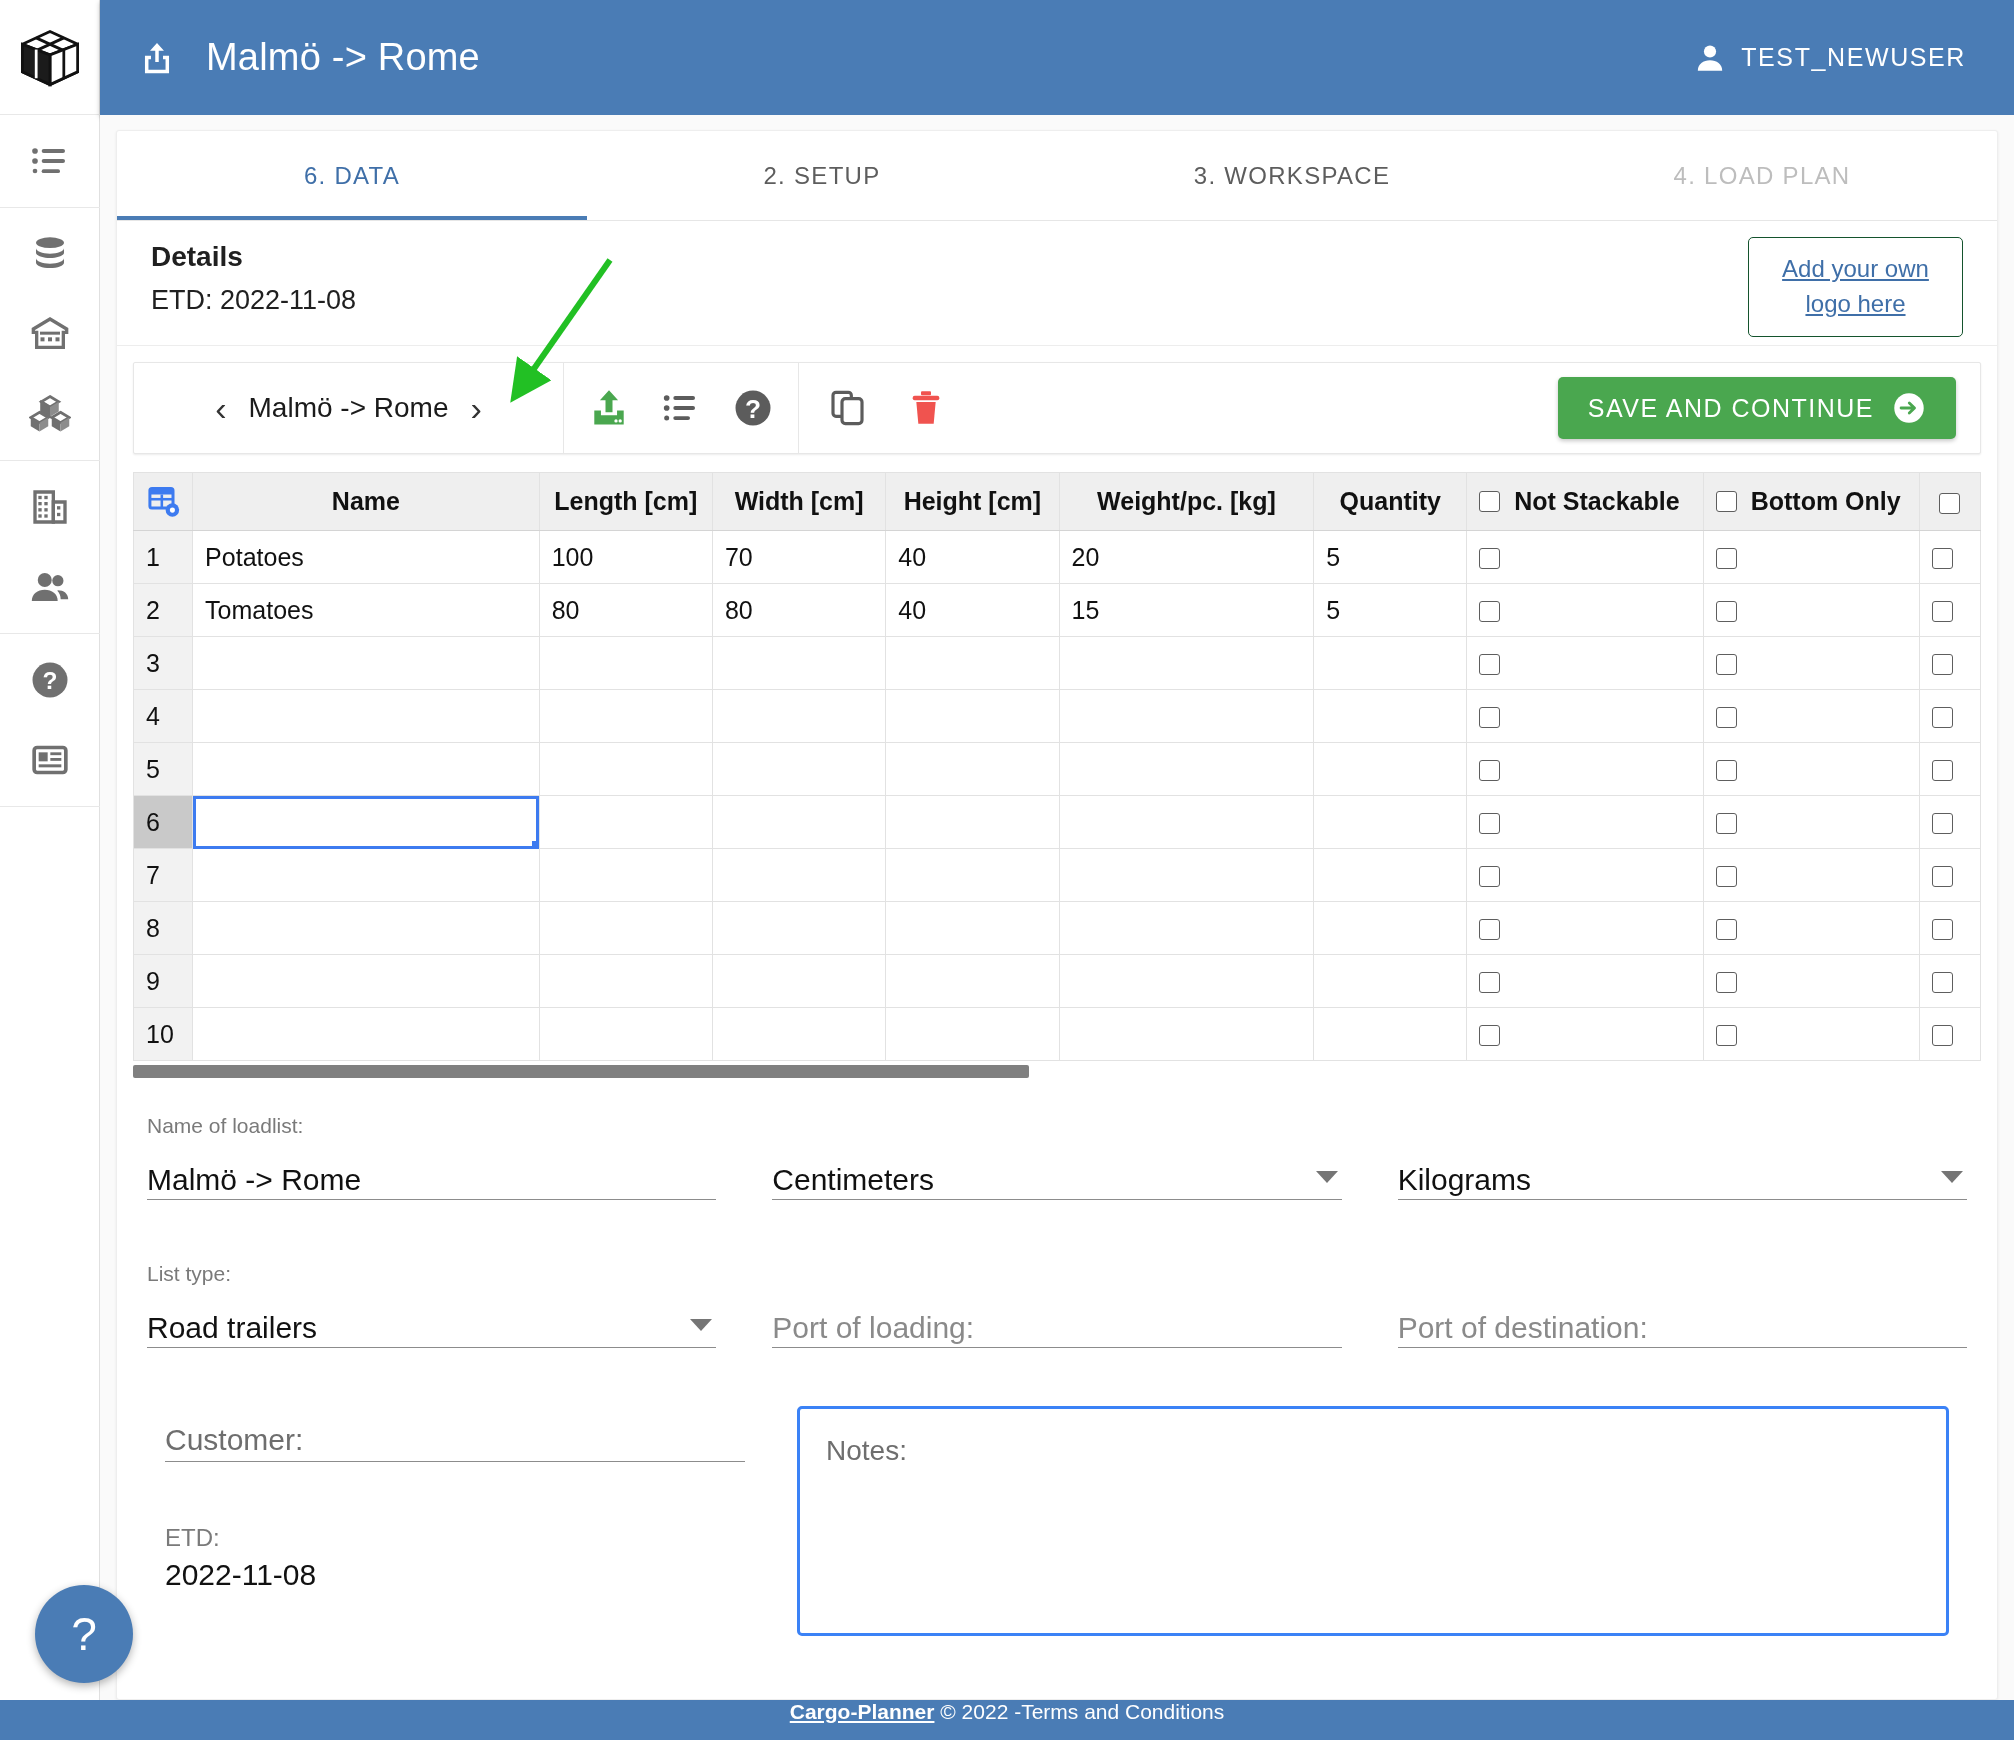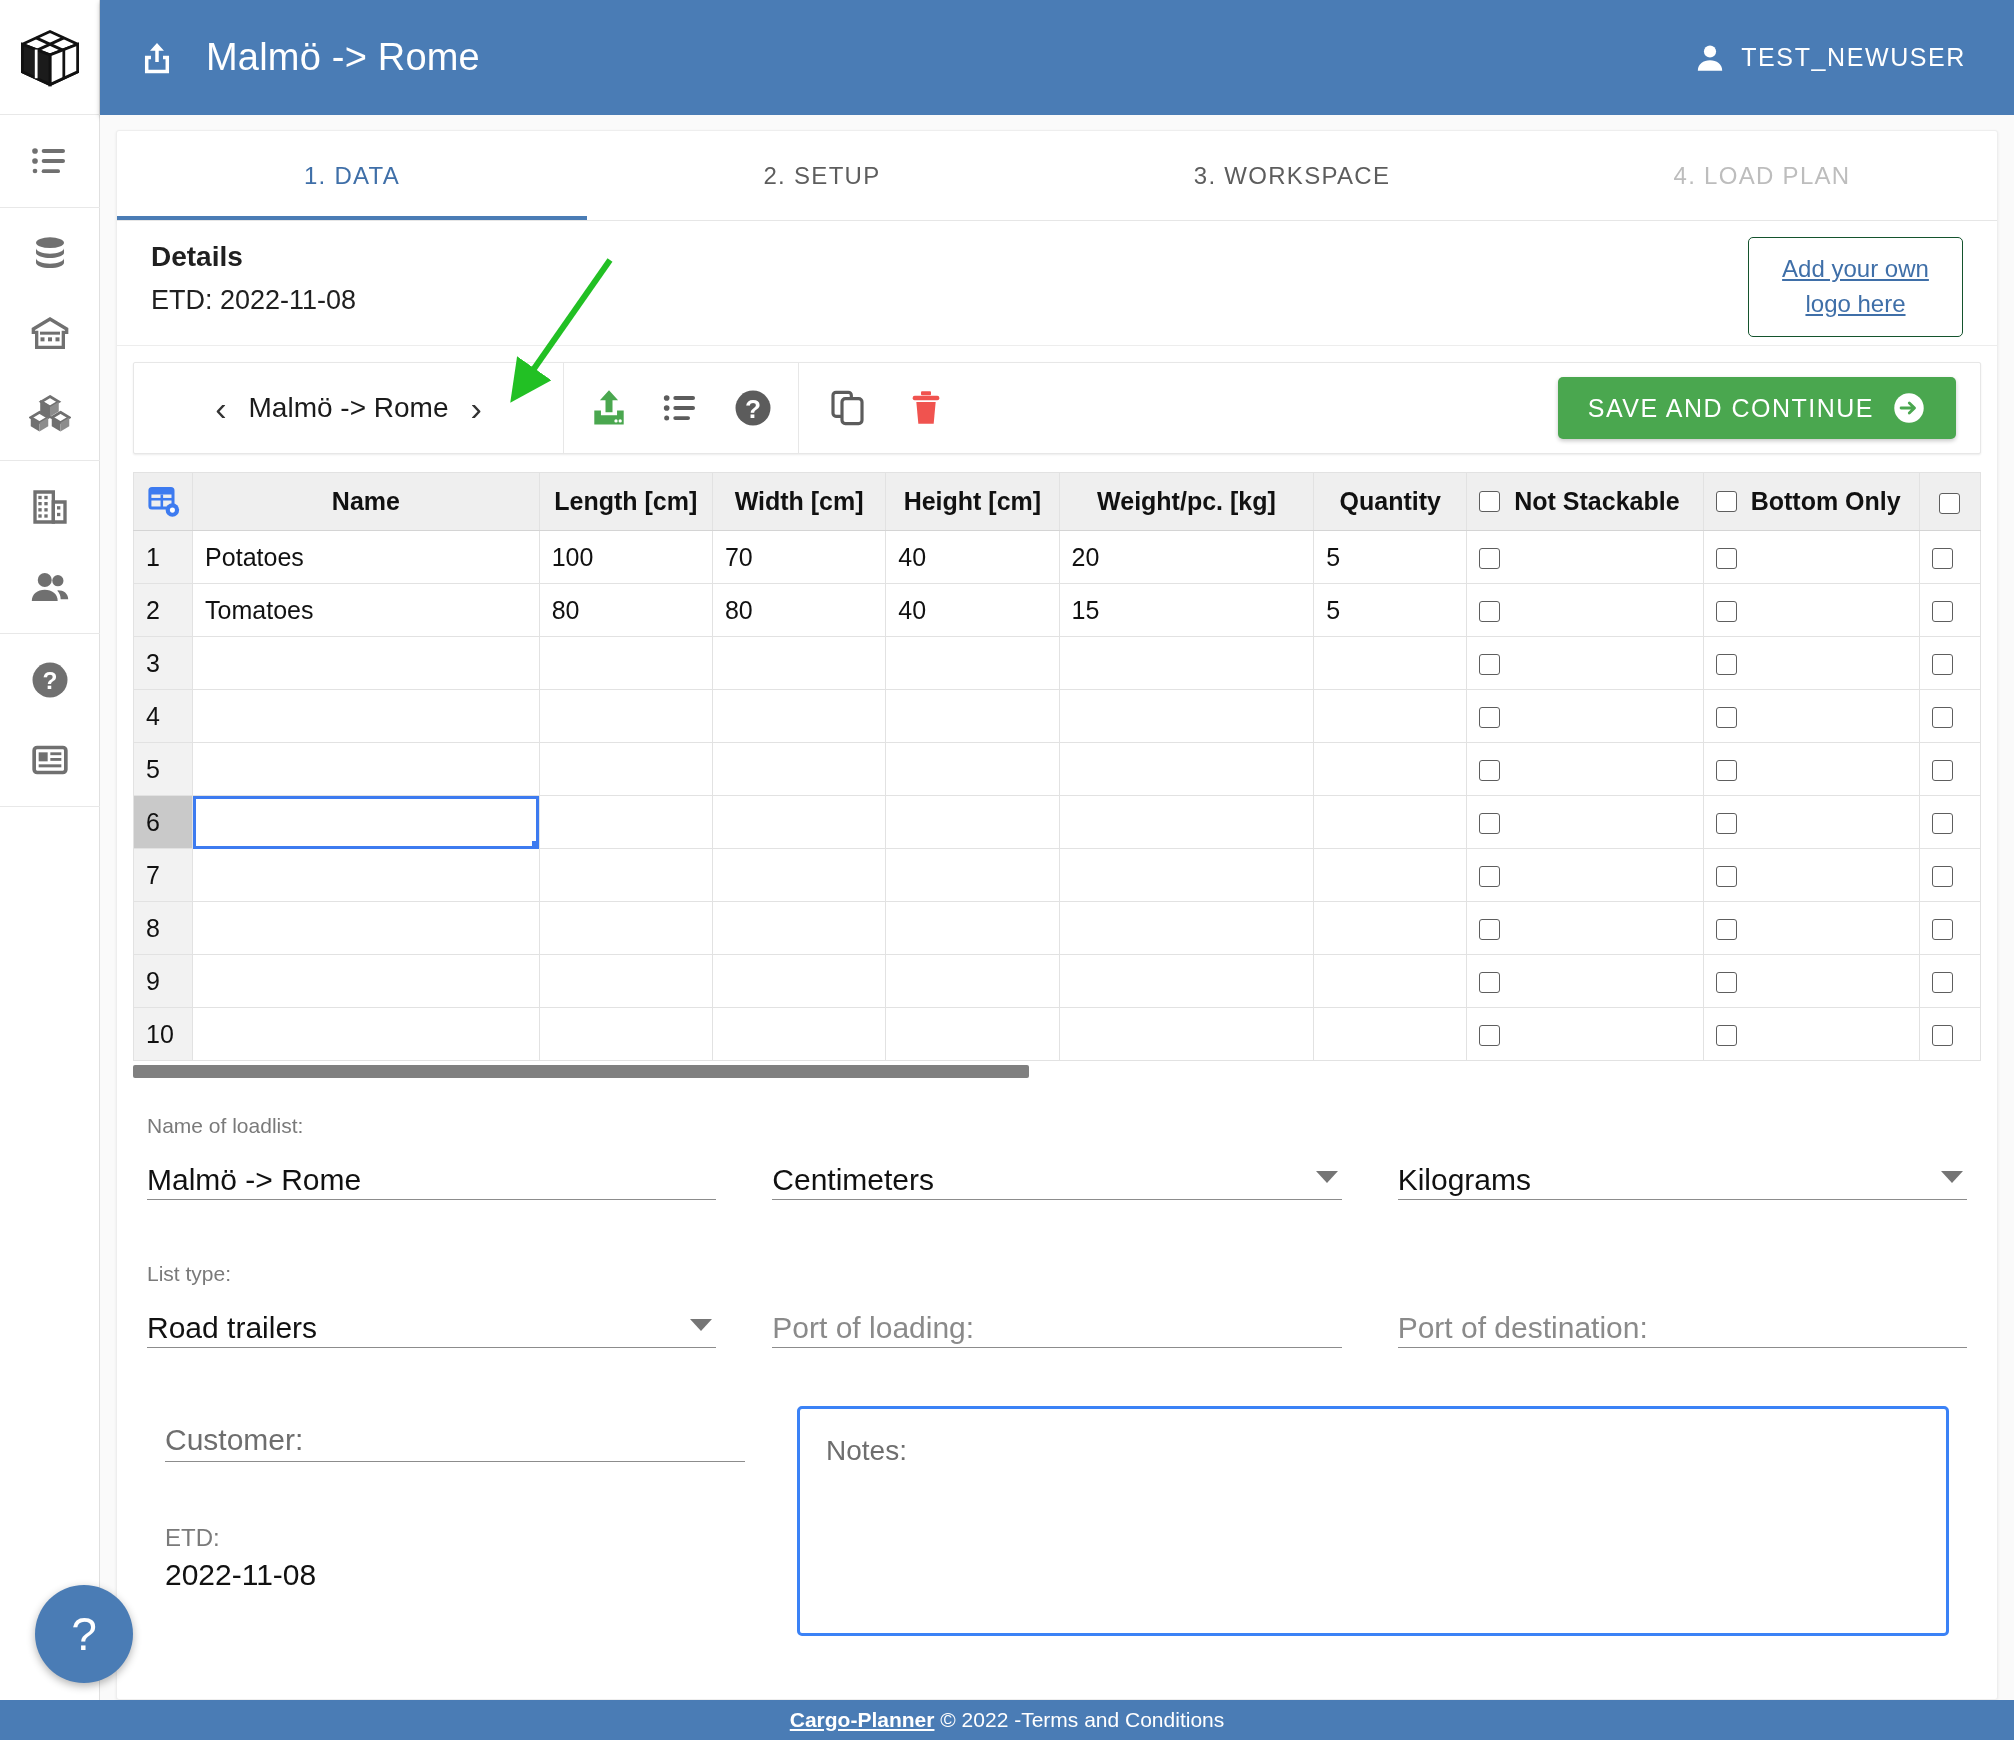--- a/index.html
+++ b/index.html
@@ -199,21 +199,21 @@
   #etd-value { font-size: 30px; color: #111; margin-top: 6px; }
   #notes-box {
     flex: 1; border: 3px solid #3b82f6; border-radius: 5px; height: 230px;
     padding: 26px 26px; margin-left: 24px;
   }
   #notes-placeholder { font-size: 28px; color: #6e6e6e; }
 
   
   #footer {
     position: absolute; left: 0; bottom: 0; width: 2014px; height: 40px;
-    background: #4a7cb5; display: flex; align-items: center; justify-content: center;
+    background: #4a7cb5; display: flex; align-items: flex-start; justify-content: center;
     z-index: 40;
   }
   #footer-text { color: #ffffff; font-size: 21px; }
   #footer-brand { color: #ffffff; font-weight: 700; text-decoration: underline; }
 
   
   #help-fab {
     position: absolute; left: 35px; bottom: 57px; width: 98px; height: 98px;
     border-radius: 50%; background: #4a7cb5; color: #fff;
     display: flex; align-items: center; justify-content: center;
@@ -358,21 +358,21 @@
         </svg>
       </span>
       <span id="user-name">TEST_NEWUSER</span>
     </div>
   </header>
 
   <main id="content">
     <section id="card">
 
       <div id="tabs">
-        <div class="tab active">1. DATA</div>
+        <div class="tab active">6. DATA</div>
         <div class="tab">2. SETUP</div>
         <div class="tab">3. WORKSPACE</div>
         <div class="tab disabled">4. LOAD PLAN</div>
         <div id="tab-underline"></div>
       </div>
 
       <div id="details-bar">
         <div id="details-title">Details</div>
         <div id="details-etd">ETD: 2022-11-08</div>
         <div id="logo-box">

